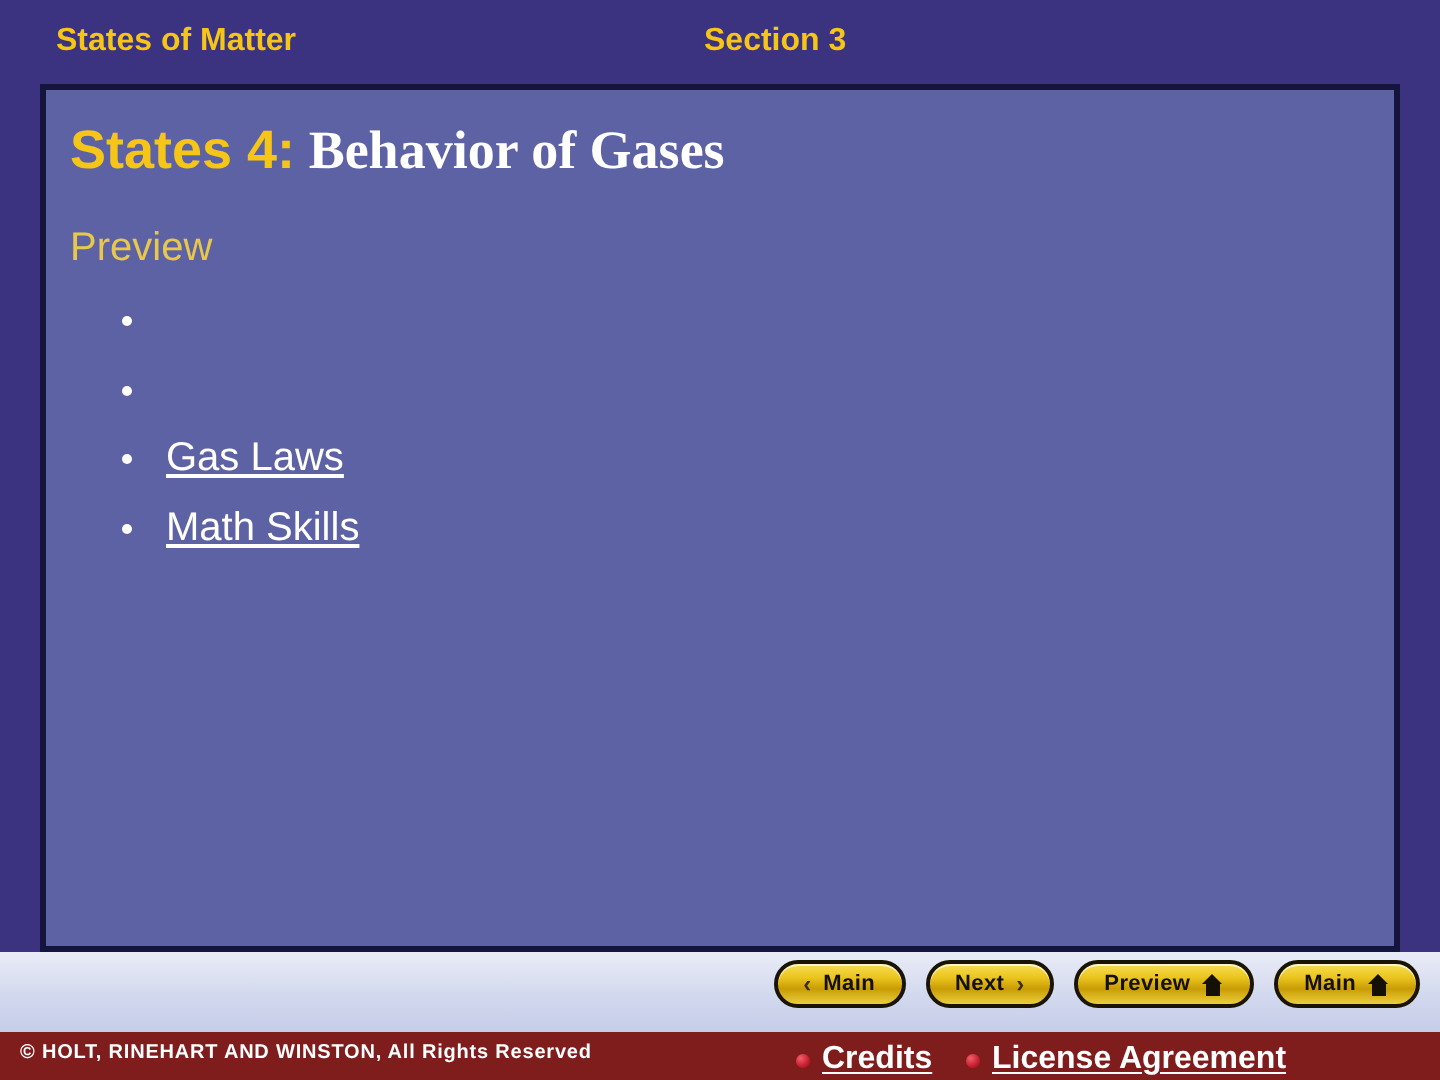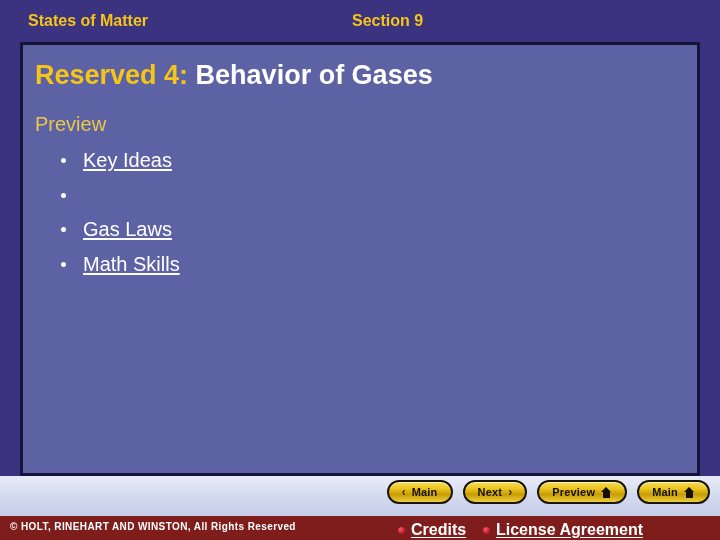--- a/index.html
+++ b/index.html
@@ -67,21 +67,21 @@
   #slide-title {
     position: absolute;
     left: 12px;
     top: 16px;
     font-size: 27px;
     font-weight: bold;
     white-space: nowrap;
     line-height: 1.1;
   }
   #slide-title .title-accent { color: #F5C518; }
-  #slide-title .title-main { color: #FFFFFF; }
+  #slide-title .title-main { color: #FFFFFF; font-family: Liberation Serif, serif; }
 
   #preview-label {
     position: absolute;
     left: 12px;
     top: 68px;
     font-size: 20px;
     color: #E8C84A;
     white-space: nowrap;
   }
 
@@ -236,35 +236,34 @@
     cursor: pointer;
   }
 </style>
 </head>
 <body>
 
 <div id="slide">
 
   <div id="header-band">
     <div id="header-course">States of Matter</div>
-    <div id="header-section">Section 9</div>
+    <div id="header-section">Section 3</div>
   </div>
 
   <div id="content-panel">
 
     <div id="slide-title">
-      <span class="title-accent">Reserved 4:</span><span class="title-main"> Behavior of Gases</span>
+      <span class="title-accent">States 4:</span><span class="title-main"> Behavior of Gases</span>
     </div>
 
     <div id="preview-label">Preview</div>
 
     <ul id="preview-list">
       <li>
         <span class="bullet-dot"></span>
-        <span class="link-text">Key Ideas</span>
       </li>
       <li>
         <span class="bullet-dot"></span>
       </li>
       <li>
         <span class="bullet-dot"></span>
         <span class="link-text">Gas Laws</span>
       </li>
       <li>
         <span class="bullet-dot"></span>

